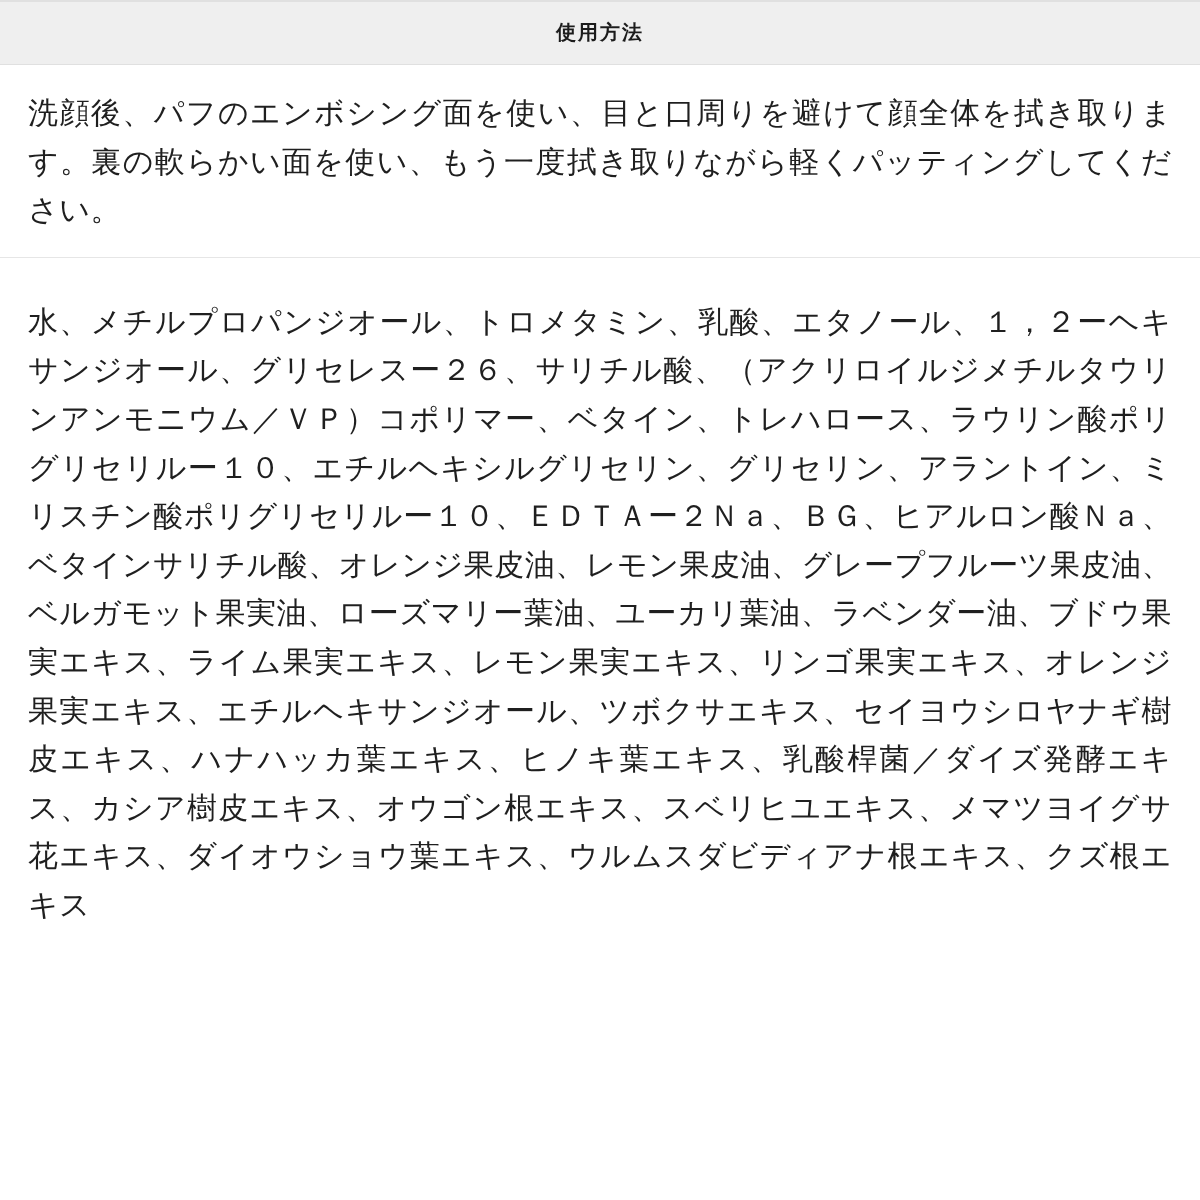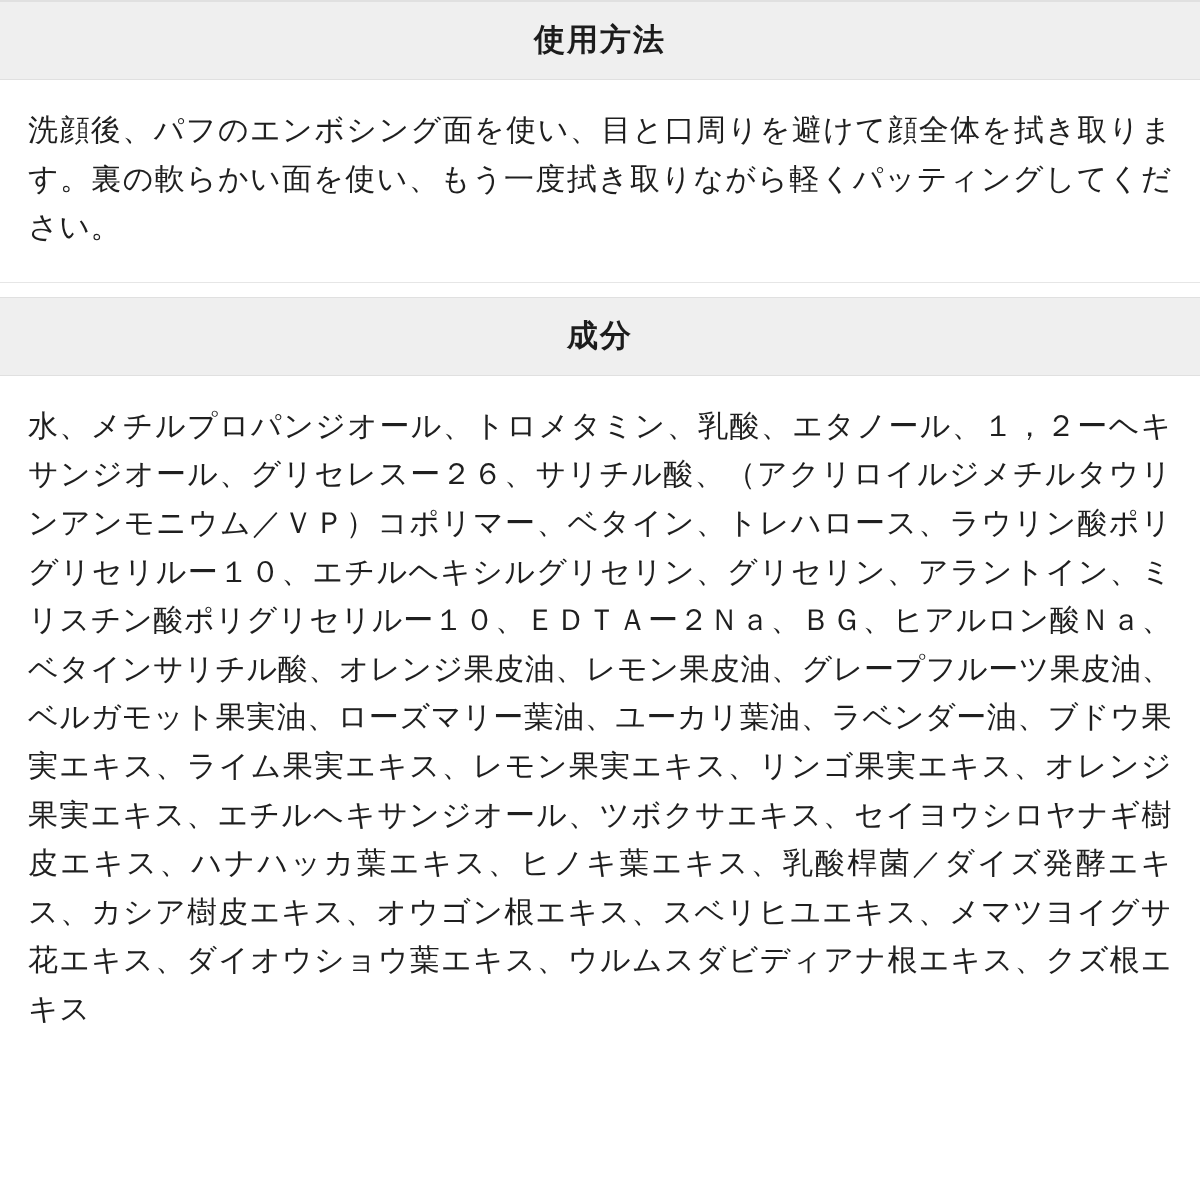--- a/index.html
+++ b/index.html
@@ -24,38 +24,39 @@
   .section {
     width: 100%;
     box-sizing: border-box;
   }
   .section-header {
     background: #efefef;
     border-top: 1px solid #e0e0e0;
     border-bottom: 1px solid #e0e0e0;
     text-align: center;
     font-weight: bold;
-    font-size: 31px;
+    font-size: 20px;
     letter-spacing: 2px;
     color: #1c1c1c;
     padding: 17px 0 18px 0;
     box-sizing: border-box;
   }
   .section-body {
     padding: 26px 28px 24px 28px;
     box-sizing: border-box;
     font-size: 30px;
     line-height: 1.62;
     color: #1f1f1f;
     letter-spacing: 0.5px;
     text-align: justify;
   }
   .usage-body {
     border-bottom: 1px solid #e6e6e6;
-    padding-bottom: 30px;
+    padding-bottom: 20px;
+    font-family: Liberation Mono, monospace;
   }
   .ingredients-body {
   }
   .spacer {
     height: 14px;
     background: #ffffff;
   }
   .top-rule {
     height: 1px;
     background: #e0e0e0;
@@ -70,17 +71,16 @@
   <div class="top-rule"></div>
 
   <div class="section">
     <div class="section-header">使用方法</div>
     <div class="section-body usage-body">洗顔後、パフのエンボシング面を使い、目と口周りを避けて顔全体を拭き取ります。裏の軟らかい面を使い、もう一度拭き取りながら軽くパッティングしてください。</div>
   </div>
 
   <div class="spacer"></div>
 
   <div class="section">
-    <div class="section-header">成分</div>
     <div class="section-body ingredients-body">水、メチルプロパンジオール、トロメタミン、乳酸、エタノール、１，２ーヘキサンジオール、グリセレスー２６、サリチル酸、（アクリロイルジメチルタウリンアンモニウム／ＶＰ）コポリマー、ベタイン、トレハロース、ラウリン酸ポリグリセリルー１０、エチルヘキシルグリセリン、グリセリン、アラントイン、ミリスチン酸ポリグリセリルー１０、ＥＤＴＡー２Ｎａ、ＢＧ、ヒアルロン酸Ｎａ、ベタインサリチル酸、オレンジ果皮油、レモン果皮油、グレープフルーツ果皮油、ベルガモット果実油、ローズマリー葉油、ユーカリ葉油、ラベンダー油、ブドウ果実エキス、ライム果実エキス、レモン果実エキス、リンゴ果実エキス、オレンジ果実エキス、エチルヘキサンジオール、ツボクサエキス、セイヨウシロヤナギ樹皮エキス、ハナハッカ葉エキス、ヒノキ葉エキス、乳酸桿菌／ダイズ発酵エキス、カシア樹皮エキス、オウゴン根エキス、スベリヒユエキス、メマツヨイグサ花エキス、ダイオウショウ葉エキス、ウルムスダビディアナ根エキス、クズ根エキス</div>
   </div>
 
 </div>
 
 </body></html>

